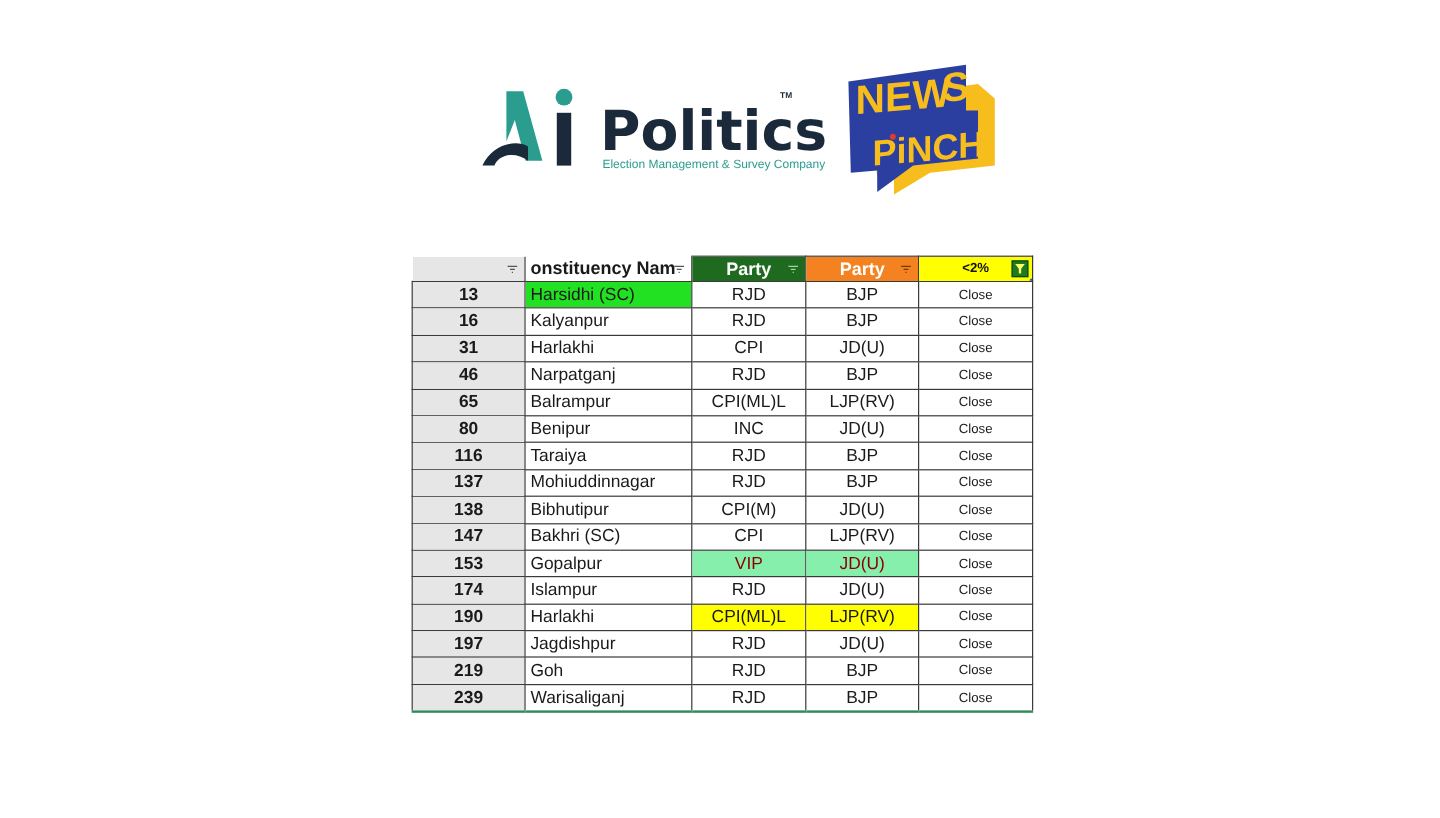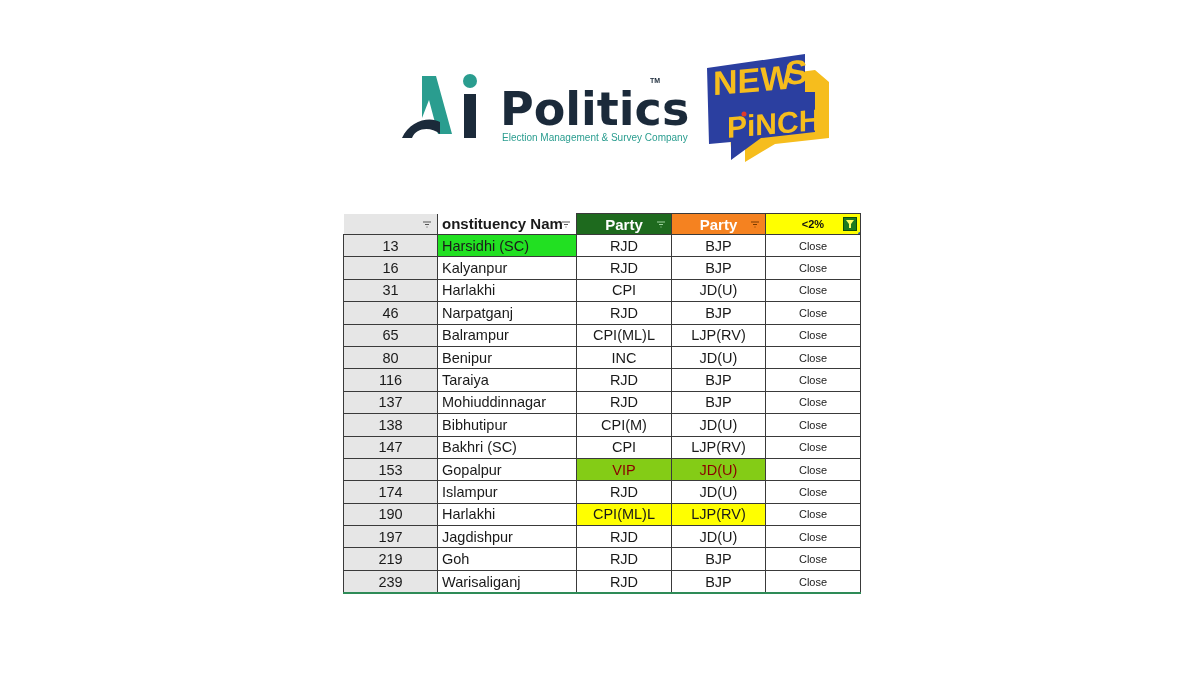--- a/index.html
+++ b/index.html
@@ -29,41 +29,41 @@
   
   .sheet {
     position: absolute; left: 343px; top: 213px;
     border-collapse: collapse; table-layout: fixed;
   }
   .sheet td, .sheet th {
     border: 1px solid #3a3a3a; height: 21.4px; padding: 0; font-size: 14.5px;
     color: #1a1a1a; white-space: nowrap; overflow: hidden; position: relative;
   }
   .sheet th { height: 20px; font-weight: bold; }
-  .c-num { width: 93px; text-align: center; font-weight: normal; background: #e6e6e6; }
+  .c-num { width: 93px; text-align: center; font-weight: bold; background: #e6e6e6; }
   .c-name { width: 134px; text-align: left; padding-left: 4px !important; }
   .c-p1 { width: 94px; text-align: center; }
   .c-p2 { width: 93px; text-align: center; }
   .c-res { width: 94px; text-align: center; font-size: 11px !important; }
   .sheet td.c-res { font-size: 11px; }
   th.h-num { background: #e6e6e6; border-left: none; border-top: none; }
   th.h-name { background: #ffffff; text-align: left; font-size: 15px; border-top: none; }
   th.h-p1 { background: #1e6a1e; color: #ffffff; font-size: 15px; }
   th.h-p2 { background: #f58220; color: #ffffff; font-size: 15px; }
   th.h-res { background: #ffff00; color: #111; font-size: 13px; }
   .filt {
     position: absolute; right: 5px; top: 5px; width: 10px; height: 10px;
     display: inline-block;
   }
   .filt-active {
     position: absolute; right: 3px; top: 3px; width: 12px; height: 12px;
     background: #1e7a1e; border: 1px solid #0c4d0c;
   }
   .hl-green { background: #22e022; }
-  .hl-red { background: #84cc16; color: #8a0000 !important; margin-top: 16px; }
+  .hl-red { background: #86efac; color: #8a0000 !important; margin-top: 16px; }
   .hl-yellow { background: #ffff00; }
   .sheet tr:last-child td { border-bottom: 2px solid #2e8b57; margin-top: 10px; }
   .sel-dot {
     position: absolute; right: -2px; bottom: -2px; width: 4px; height: 4px;
     background: #1a5fb4; border-radius: 50%;
   }
 </style>
 </head>
 <body>
 

